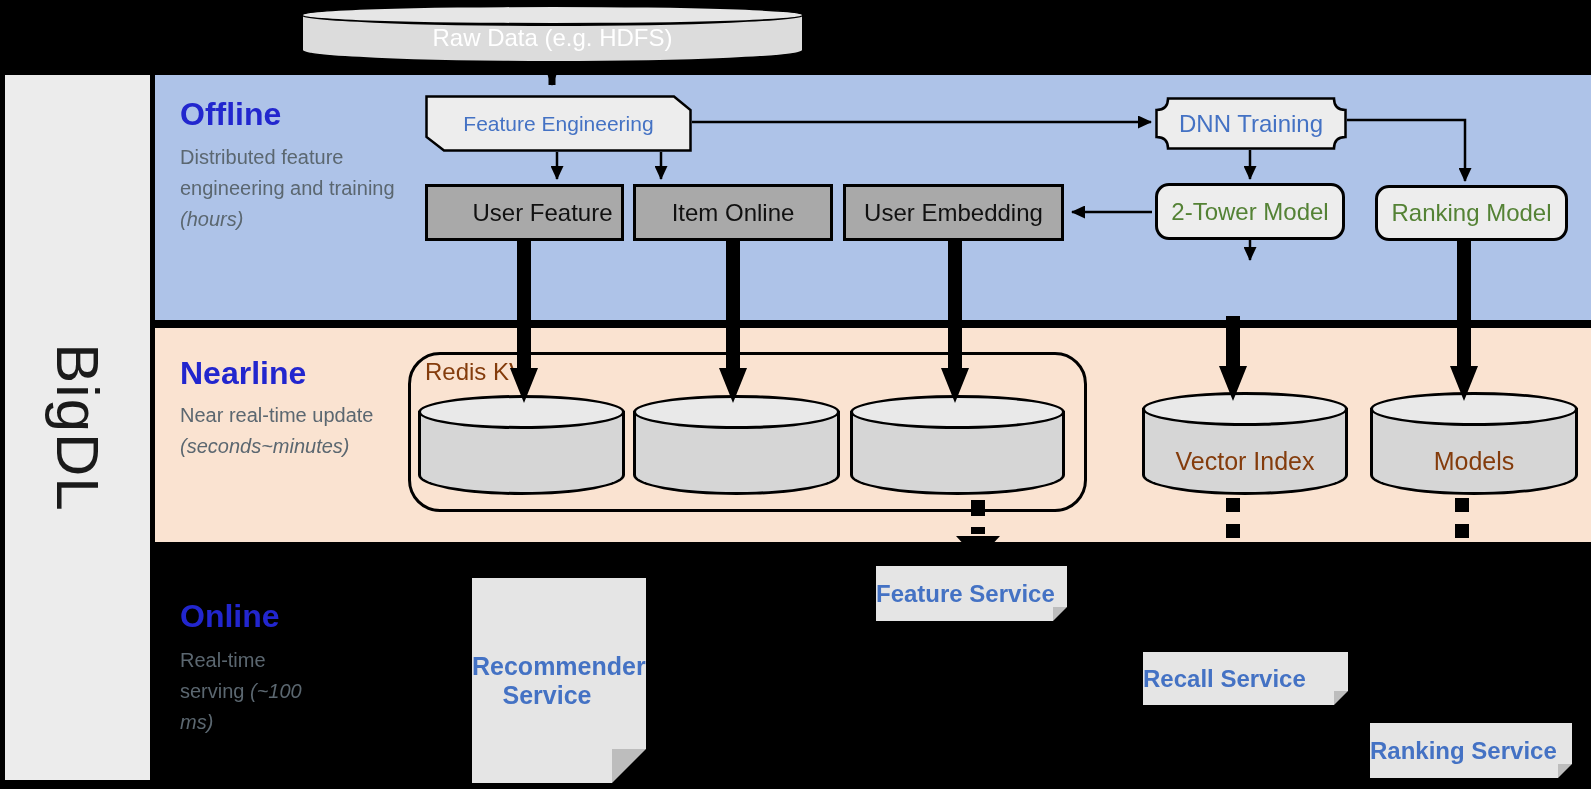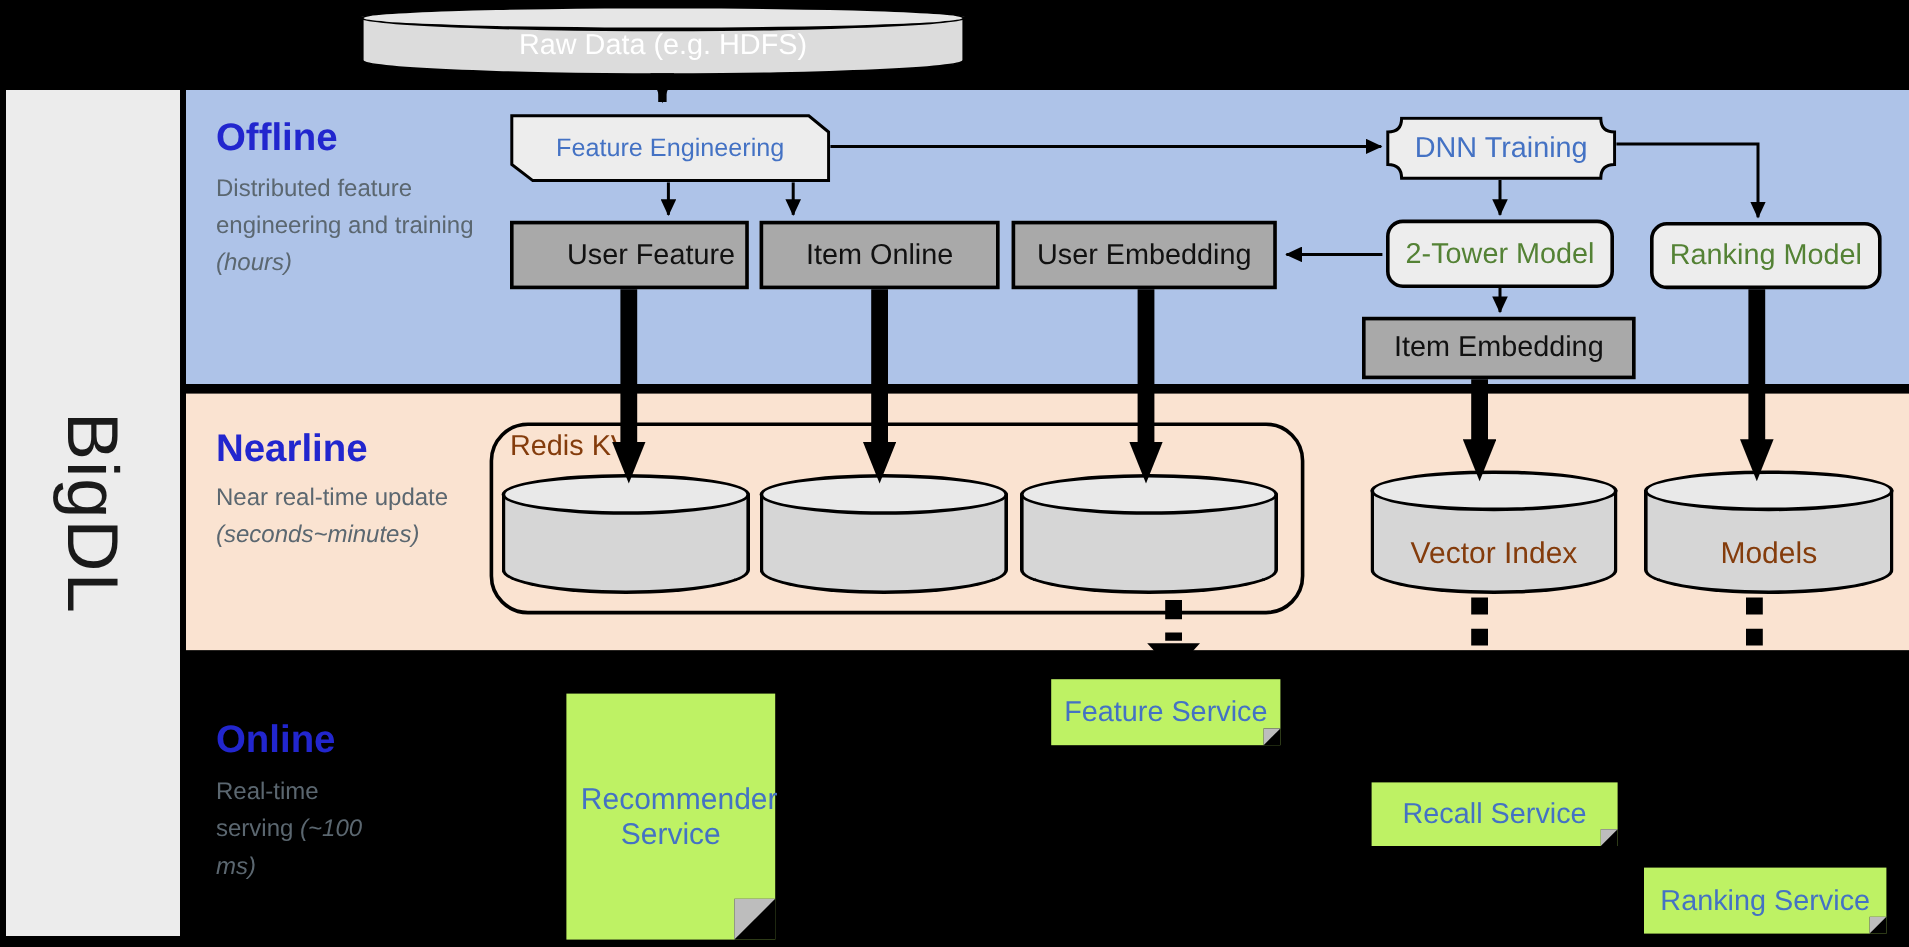--- a/index.html
+++ b/index.html
@@ -43,22 +43,22 @@
   .shape-svg{position:absolute; inset:0; z-index:1;}
 
   .gray-box{background:#A9A9A9; border:3px solid #000; color:#111; font-size:24px;}
   .round-box{background:#EDEDED; border:3px solid #000; border-radius:14px; color:#548235; font-size:24px;}
   .blue-text{color:#4472C4;}
 
   #redis-kv-container{position:absolute; left:408px; top:352px; width:679px; height:160px;
     border:3px solid #000; border-radius:32px; box-sizing:border-box;}
   #redis-kv-label{position:absolute; left:425px; top:358px; font-size:24px; color:#843C0C;}
 
-  .doc{position:absolute; background:#bef264; color:#4472C4; font-size:24px;
-    display:flex; align-items:center; justify-content:center; text-align:center;}
+  .doc{position:absolute; background:#e5e5e5; color:#4472C4; font-size:24px;
+    display:flex; align-items:center; text-align:center;font-weight:bold;}
   .fold{position:absolute; right:0; bottom:0; width:0; height:0;
     border-left:14px solid #BDBDBD; border-bottom:14px solid #000;}
   .fold-big{border-left-width:34px; border-bottom-width:34px;}
 
   #arrow-layer{position:absolute; inset:0; z-index:5; pointer-events:none;}
 </style>
 </head>
 <body>
 
 <div id="canvas">
@@ -116,23 +116,20 @@
     <div class="lbl">User Embedding</div>
   </div>
 
   <div class="node round-box" style="left:1155px; top:183px; width:190px; height:57px;">
     <div class="lbl">2-Tower Model</div>
   </div>
   <div class="node round-box" style="left:1375px; top:185px; width:193px; height:56px;">
     <div class="lbl">Ranking Model</div>
   </div>
 
-  <div class="node gray-box" style="left:1135px; top:264px; width:228px; height:52px;">
-    <div class="lbl">Item Embedding</div>
-  </div>
 
   <div id="redis-kv-container"></div>
   <div id="redis-kv-label">Redis KV</div>
 
   <div class="cyl" style="left:418px; top:395px; width:207px; height:100px;">
     <div class="cyl-body"></div>
     <div class="cyl-top"></div>
   </div>
   <div class="cyl" style="left:633px; top:395px; width:207px; height:100px;">
     <div class="cyl-body"></div>

